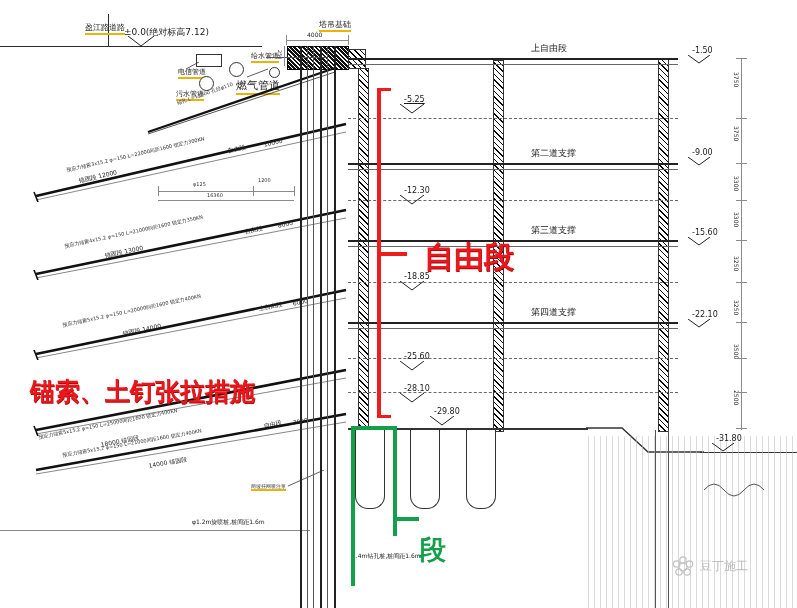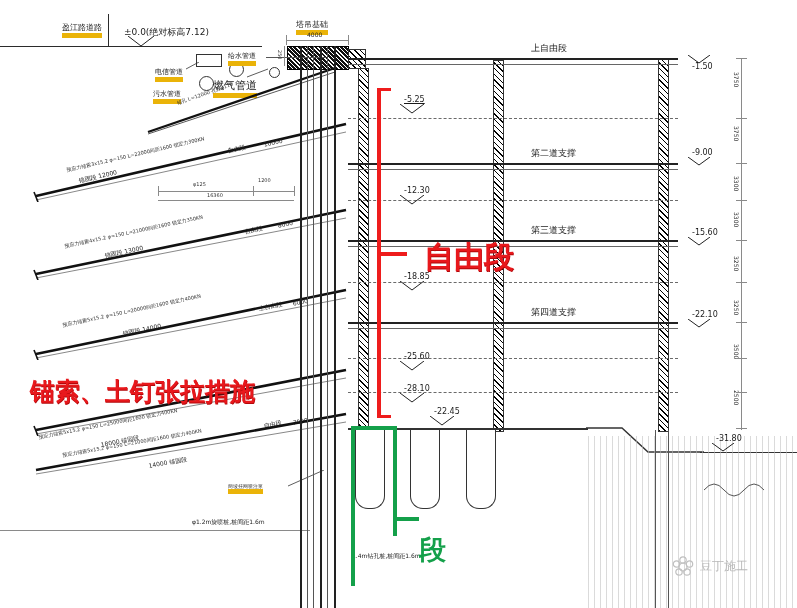--- a/index.html
+++ b/index.html
@@ -25,21 +25,21 @@
   .hatch{position:absolute;
      background-image:repeating-linear-gradient(45deg,#000 0 1px,transparent 1px 4px);
      border:1px solid #333;background-color:#fff;}
   .solidblk{position:absolute;background:#111;border:1px solid #000;
      background-image:repeating-linear-gradient(45deg,#fff 0 1px,#111 1px 3px);}
   .pileouter{position:absolute;border:1px solid #333;background:#fff;}
   .elev{position:absolute;font-size:8px;color:#1a1a1a;white-space:nowrap;}
   .wm{position:absolute;color:#b8b8b8;font-size:12px;white-space:nowrap;}
   .soilhatch{position:absolute;
      background-image:repeating-linear-gradient(90deg,#bdbdbd 0 1px,transparent 1px 6px);}
-  .underline{border-bottom:5px solid #eab308;}
+  .underline{border-bottom:2px solid #eab308;margin-left:23px;}
 </style>
 </head>
 <body>
 
 <div id="page">
 
   <div class="ln hln" style="left:0;top:46px;width:262px;height:1px;"></div>
   <div class="ln vln" style="left:108px;top:14px;height:33px;"></div>
 
   <div class="lbl cjk underline" style="left:62px;top:22px;font-size:8px;">盈江路道路</div>
@@ -213,26 +213,26 @@
   <div class="elev" style="left:404px;top:352px;">-25.60</div>
   <svg class="abs" style="left:400px;top:361px;" width="24" height="11">
     <polyline points="0,0 12,9 24,0" fill="none" stroke="#222" stroke-width="1"></polyline>
   </svg>
 
   <div class="elev" style="left:404px;top:384px;">-28.10</div>
   <svg class="abs" style="left:400px;top:393px;" width="24" height="11">
     <polyline points="0,0 12,9 24,0" fill="none" stroke="#222" stroke-width="1"></polyline>
   </svg>
 
-  <div class="elev" style="left:434px;top:407px;">-22.45</div>
+  <div class="elev" style="left:434px;top:407px;">-29.80</div>
   <svg class="abs" style="left:430px;top:416px;" width="24" height="11">
     <polyline points="0,0 12,9 24,0" fill="none" stroke="#222" stroke-width="1"></polyline>
   </svg>
 
-  <div class="elev" style="left:692px;top:62px;">-1.50</div>
+  <div class="elev" style="left:692px;top:46px;">-1.50</div>
   <svg class="abs" style="left:688px;top:55px;" width="22" height="10">
     <polyline points="0,0 11,8 22,0" fill="none" stroke="#222" stroke-width="1"></polyline>
   </svg>
 
   <div class="elev" style="left:692px;top:148px;">-9.00</div>
   <svg class="abs" style="left:688px;top:157px;" width="22" height="10">
     <polyline points="0,0 11,8 22,0" fill="none" stroke="#222" stroke-width="1"></polyline>
   </svg>
 
   <div class="elev" style="left:692px;top:228px;">-15.60</div>

